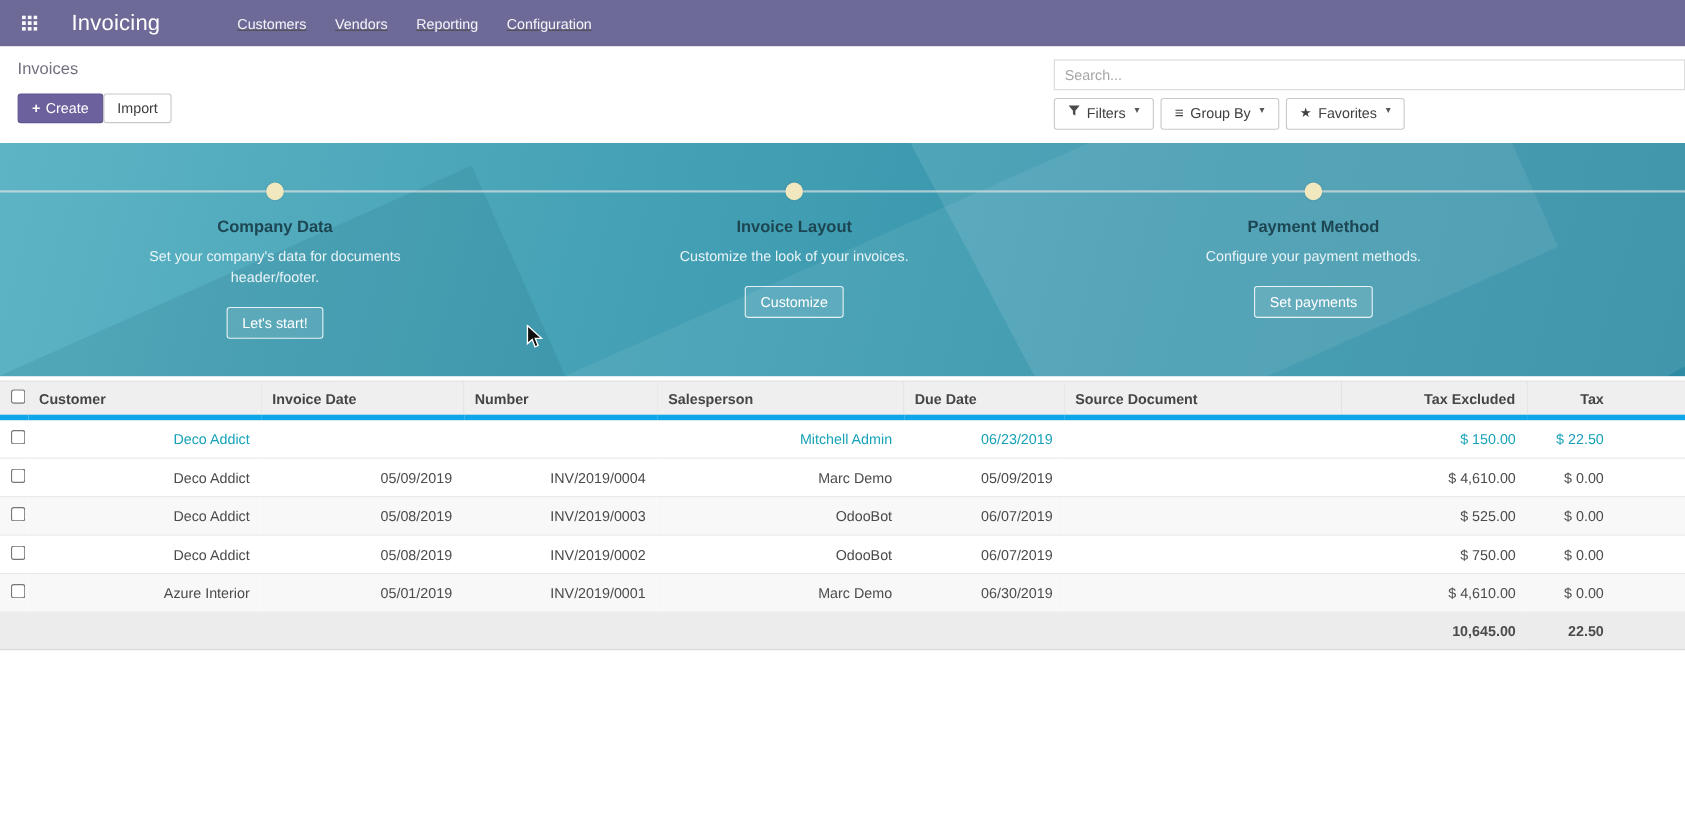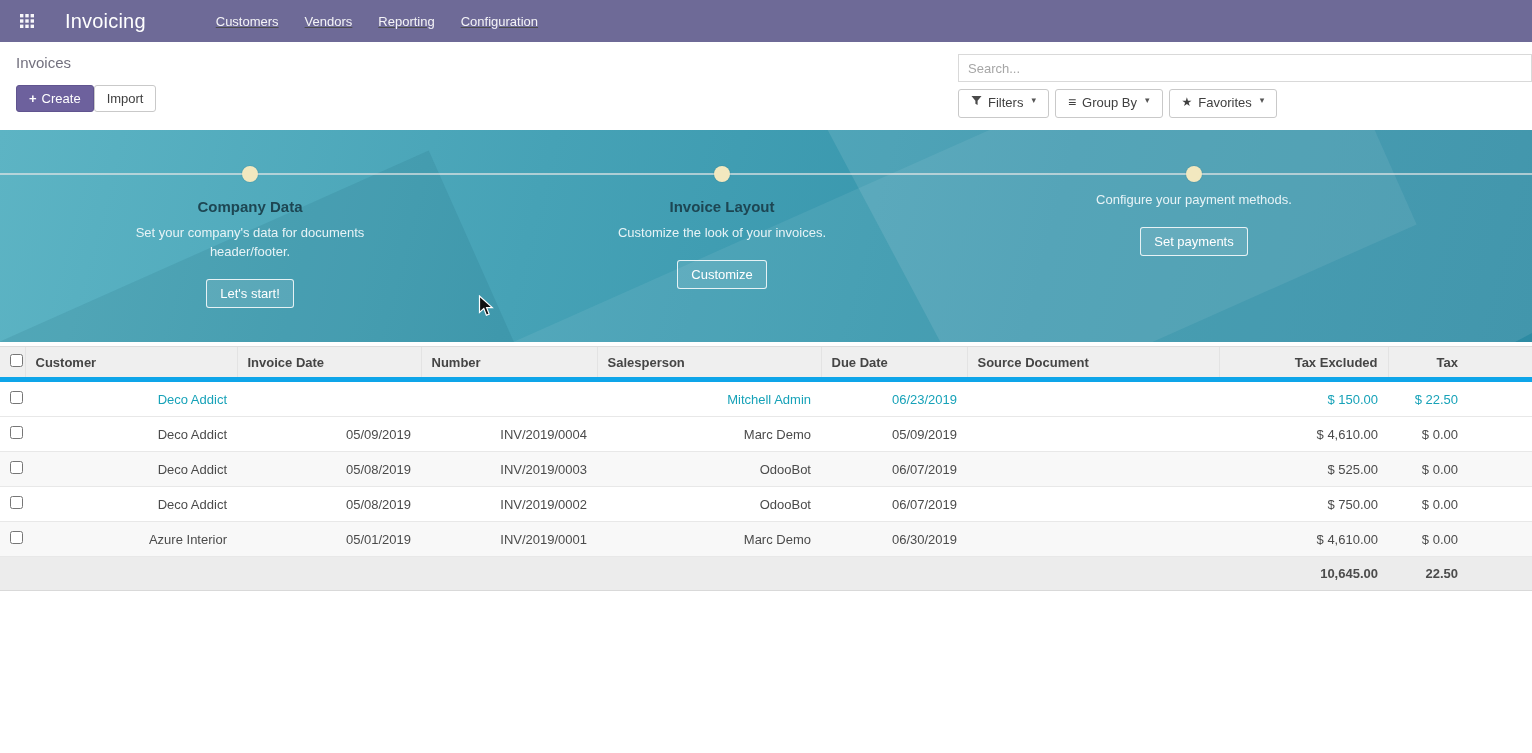--- a/index.html
+++ b/index.html
@@ -154,20 +154,21 @@
 
   <div class="step step1">
     <div class="dot"></div>
     <div class="step-title">Company Data</div>
     <div class="step-desc">Set your company's data for documents header/footer.</div>
     <button class="step-btn">Let's start!</button>
   </div>
 
   <div class="step step3">
     <div class="dot"></div>
+    <div class="step-title">Payment Method</div>
     <div class="step-desc">Configure your payment methods.</div>
     <button class="step-btn">Set payments</button>
   </div>
 
   <div class="cursor">
     <svg width="18" height="22" viewBox="0 0 18 22">
       <path d="M1.5 1 L1.5 17.5 L5.8 13.6 L8.4 20.3 L11.2 19.1 L8.6 12.6 L14.3 12.6 Z" fill="#111" stroke="#fff" stroke-width="1.2"></path>
     </svg>
   </div>
 </section>

